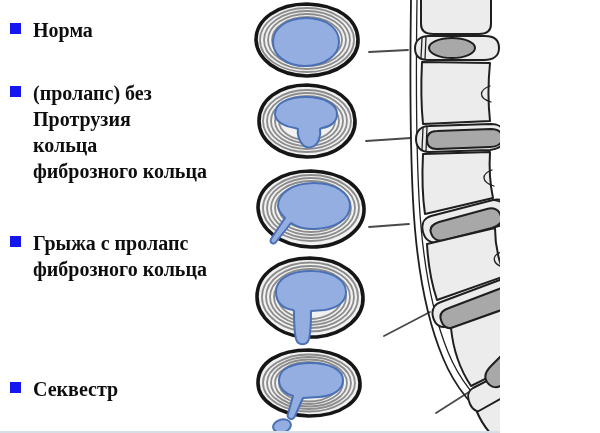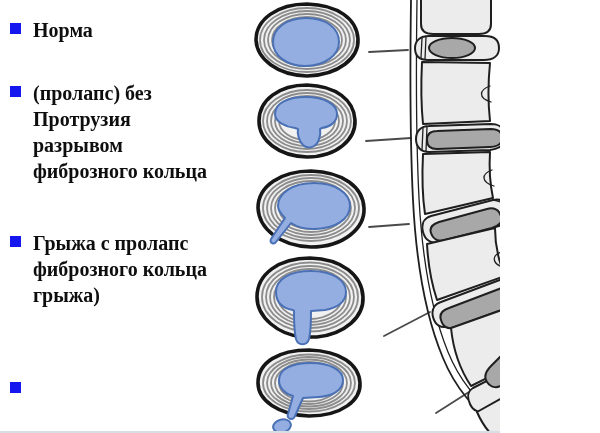--- a/index.html
+++ b/index.html
@@ -40,33 +40,33 @@
 
   <div class="legend-item li-1">
     <span class="bullet"></span>
     <div class="tline">Норма</div>
   </div>
 
   <div class="legend-item li-2">
     <span class="bullet"></span>
     <div class="tline">(пролапс) без</div>
     <div class="tline">Протрузия</div>
-    <div class="tline">разрывом</div>
+    <div class="tline">кольца</div>
     <div class="tline">фиброзного кольца</div>
   </div>
 
   <div class="legend-item li-3">
     <span class="bullet"></span>
     <div class="tline">Грыжа с пролапс</div>
     <div class="tline">фиброзного кольца</div>
-    <div class="tline">грыжа)</div>
   </div>
 
   <div class="legend-item li-4">
     <span class="bullet"></span>
+    <div class="tline">Секвестр</div>
   </div>
 
   <svg class="disc" style="left:253px;top:1px" width="108" height="78" viewBox="0 0 108 78">
     <path class="disc-outer" d="M 54,3 C 85,4 104,18 105,38 C 106,57 86,74 54,75 C 24,74 4,58 3,39 C 3,18 25,3 54,3 Z"></path>
     <g>
       <ellipse class="ring" cx="54" cy="39" rx="47" ry="32"></ellipse>
       <ellipse class="ring" cx="54" cy="39" rx="43" ry="29"></ellipse>
       <ellipse class="ring" cx="54" cy="39" rx="39" ry="26"></ellipse>
       <ellipse class="ring" cx="54" cy="39" rx="35" ry="23"></ellipse>
       <ellipse class="ring" cx="54" cy="39" rx="31" ry="20"></ellipse>

